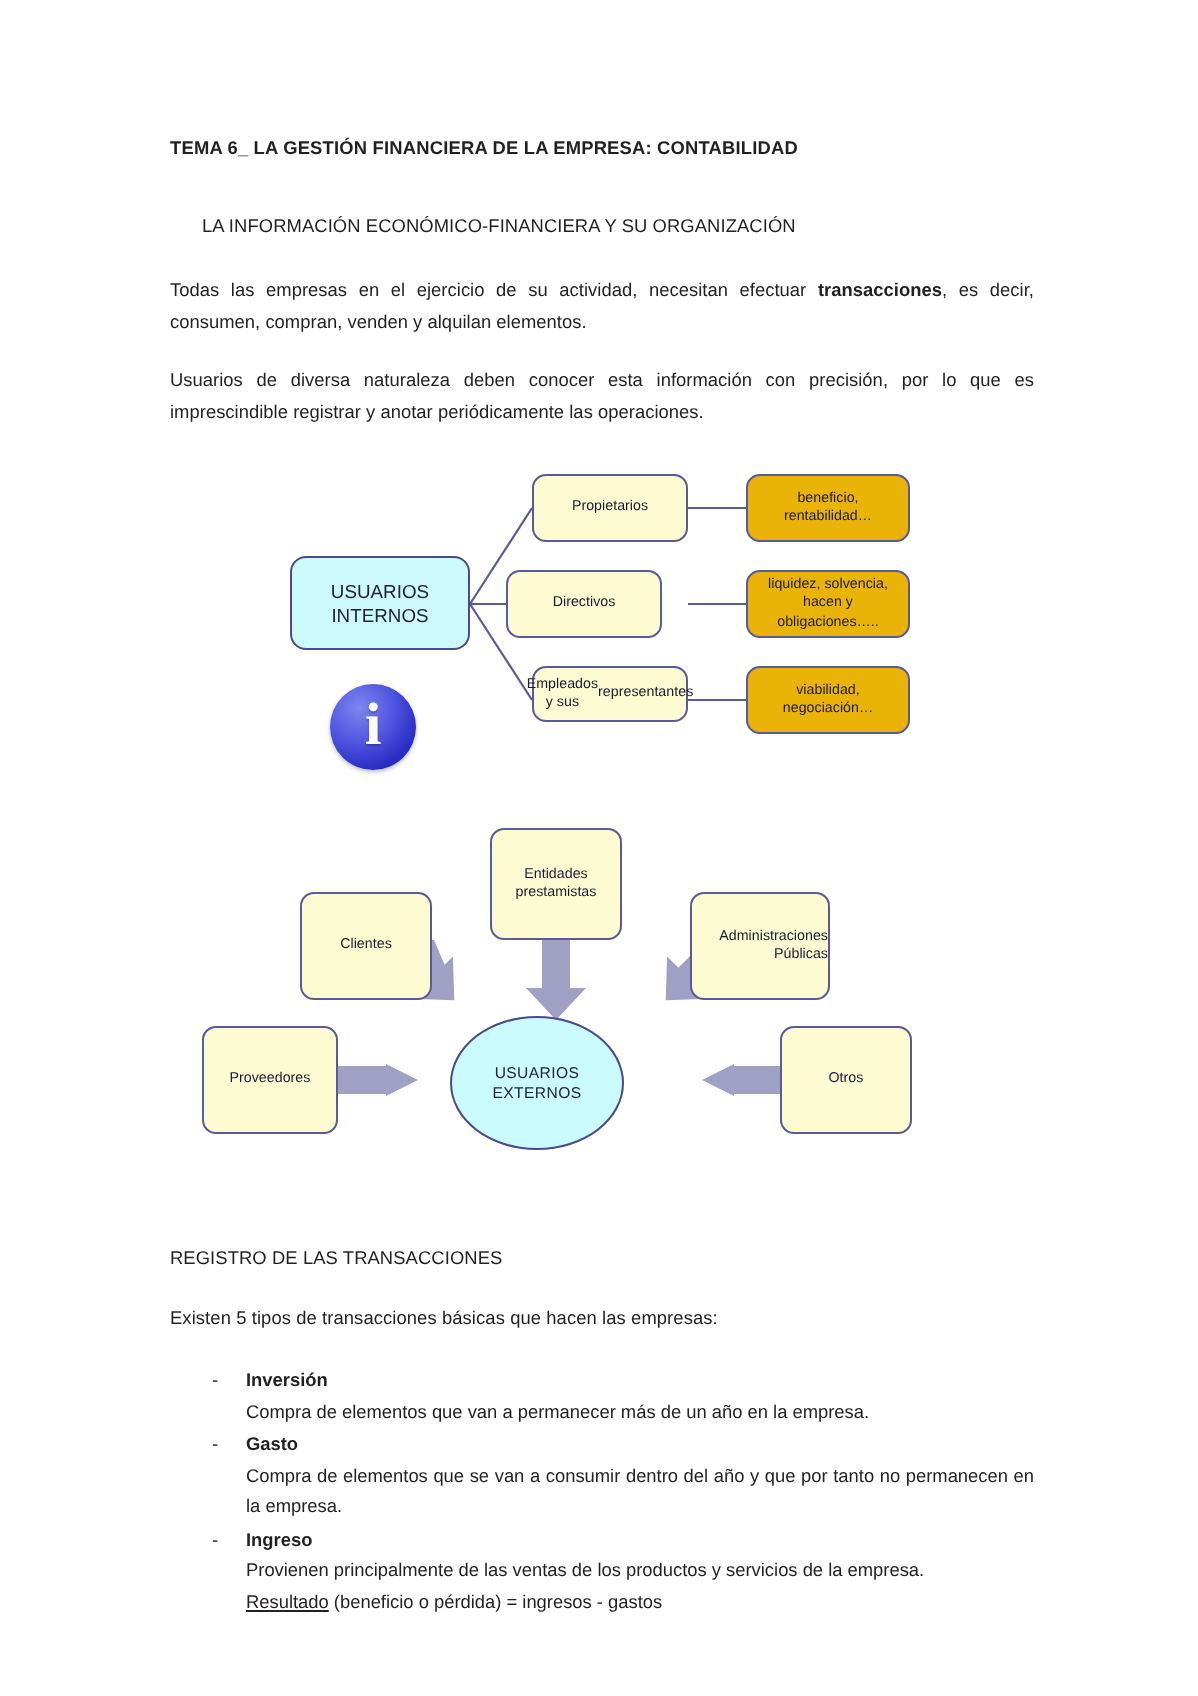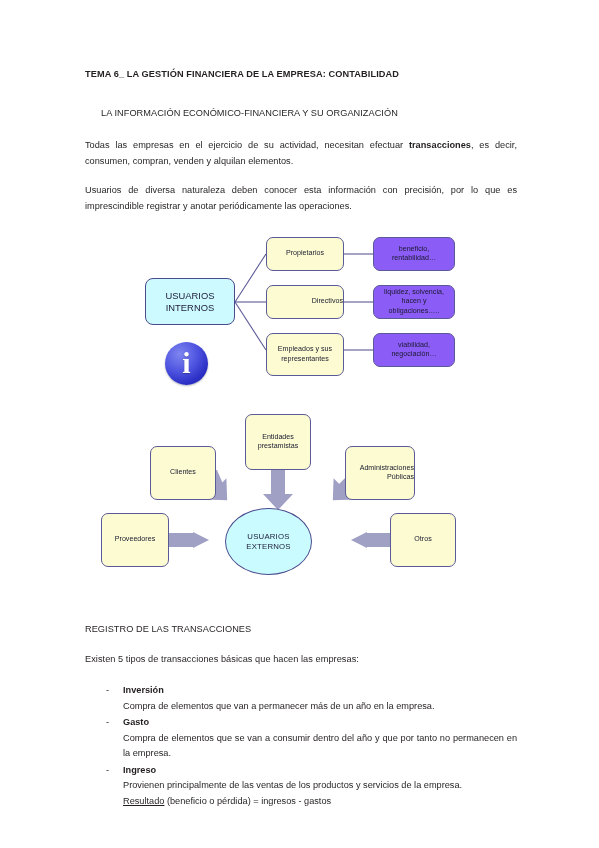--- a/index.html
+++ b/index.html
@@ -100,21 +100,21 @@
     justify-content: center;
     text-align: center;
     border: 1px solid #5a5a96;
     border-radius: 7px;
     font-size: 7.1px;
     line-height: 9.2px;
     color: #1a1a2e;
     letter-spacing: 0.02px;
   }
   .n-yellow { background: #fcfbd2; }
-  .n-white  { background: #8b5cf6; }
+  .n-white  { background: #eab308; }
   .n-cyan   {
     background: #cdfaff;
     border: 1.4px solid #4a4a8c;
     font-size: 9.4px;
     line-height: 11.5px;
     font-weight: 500;
     color: #22223e;
     border-radius: 8px;
   }
   .conn {
@@ -195,24 +195,24 @@
         <span>INTERNOS</span>
       </div>
 
       <div class="info-icon" style="left:80px; top:110px;">
         <span class="glyph">i</span>
       </div>
 
       <div class="node n-yellow" style="left:181px; top:5px; width:78px; height:34px;">
         <span>Propietarios</span>
       </div>
-      <div class="node n-yellow" style="left:181px; top:53px; width:78px; height:34px;justify-content:flex-end;">
+      <div class="node n-yellow" style="left:168px; top:53px; width:78px; height:34px;">
         <span>Directivos</span>
       </div>
-      <div class="node n-yellow" style="left:181px; top:101px; width:78px; height:43px; flex-direction:column;">
+      <div class="node n-yellow" style="left:181px; top:101px; width:78px; height:28px; flex-direction:row;">
         <span>Empleados y sus</span>
         <span>representantes</span>
       </div>
 
       <div class="node n-white" style="left:288px; top:5px; width:82px; height:34px; flex-direction:column;">
         <span>beneficio,</span>
         <span>rentabilidad…</span>
       </div>
       <div class="node n-white" style="left:288px; top:53px; width:82px; height:34px; flex-direction:column;">
         <span>liquidez, solvencia,</span>

